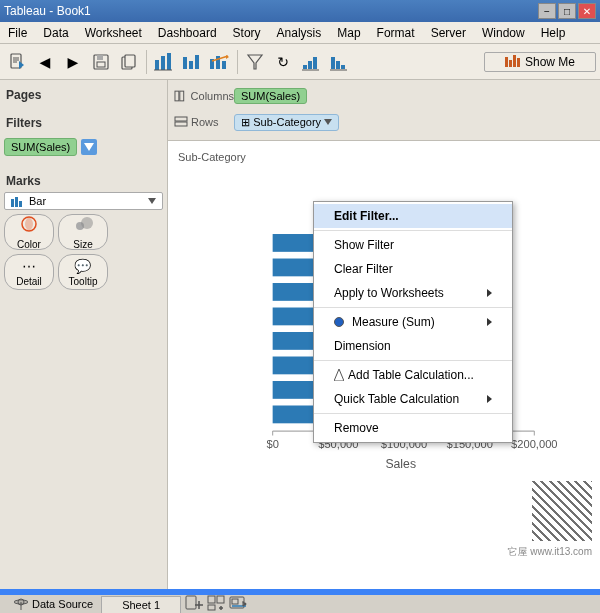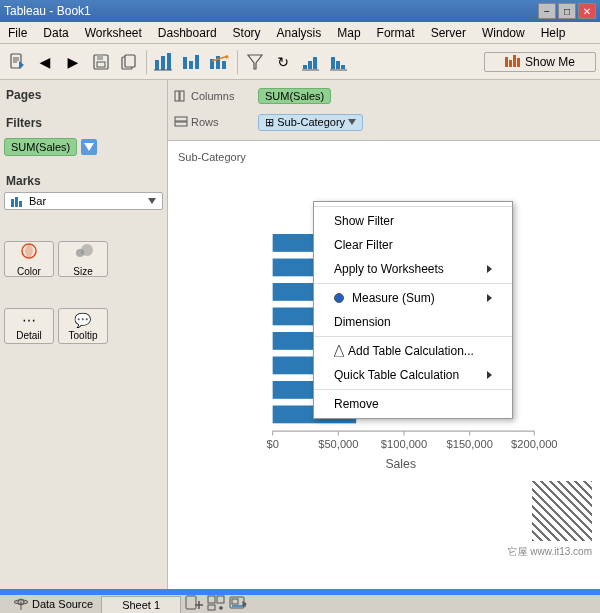--- a/index.html
+++ b/index.html
@@ -114,25 +114,25 @@
       border-radius: 2px;
       cursor: pointer;
     }
     .marks-buttons {
       display: flex; flex-wrap: wrap; gap: 4px;
       margin: 4px 0;
     }
     .marks-btn {
       background: #f0ece4;
       border: 1px solid #aaa;
-      border-radius: 3px;
+      border-radius: 14px;
       width: 50px; height: 36px;
       display: flex; flex-direction: column;
       align-items: center; justify-content: center;
-      font-size: 10px; cursor: pointer; gap: 2px; margin-top: 27px;
+      font-size: 10px; cursor: pointer; gap: 2px;
     }
     .marks-btn .icon { font-size: 16px; }
     .detail-tooltip {
       display: flex; gap: 4px; margin-top: 2px;
     }
 
     
     #content {
       flex: 1;
       display: flex;
@@ -147,21 +147,21 @@
       padding: 4px 6px;
       border-bottom: 1px solid #c0bdb5;
     }
     .shelf-row {
       display: flex;
       align-items: center;
       height: 24px;
       margin-bottom: 2px;
     }
     .shelf-label {
-      font-size: 11px; color: #555; width: 84px;
+      font-size: 11px; color: #555; width: 60px;
       display: flex; align-items: center; gap: 3px;
     }
     .shelf-pill {
       background: #90d090;
       border: 1px solid #70b070;
       border-radius: 3px;
       padding: 1px 6px;
       font-size: 11px;
       cursor: pointer;
     }
@@ -508,20 +508,21 @@
         <text x="144" y="200" text-anchor="middle" font-size="10" fill="#555">$50,000</text>
         <text x="203" y="200" text-anchor="middle" font-size="10" fill="#555">$100,000</text>
         <text x="262" y="200" text-anchor="middle" font-size="10" fill="#555">$150,000</text>
         <text x="320" y="200" text-anchor="middle" font-size="10" fill="#555">$200,000</text>
 
         <text x="200" y="218" text-anchor="middle" font-size="11" fill="#555" class="axis-title">Sales</text>
       </svg>
 
       
       <div id="context-menu">
+        <div class="ctx-item edit-filter">Edit Filter...</div>
         <div class="ctx-sep"></div>
         <div class="ctx-item">Show Filter</div>
         <div class="ctx-item">Clear Filter</div>
         <div class="ctx-item">
           <span>Apply to Worksheets</span>
           <div class="ctx-triangle"></div>
         </div>
         <div class="ctx-sep"></div>
         <div class="ctx-item">
           <span style="display:flex;align-items:center;gap:4px">

